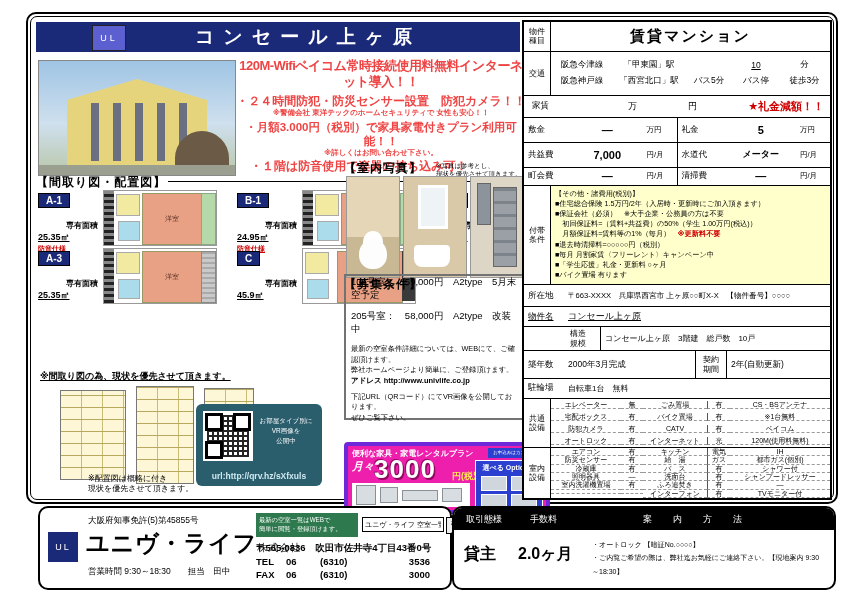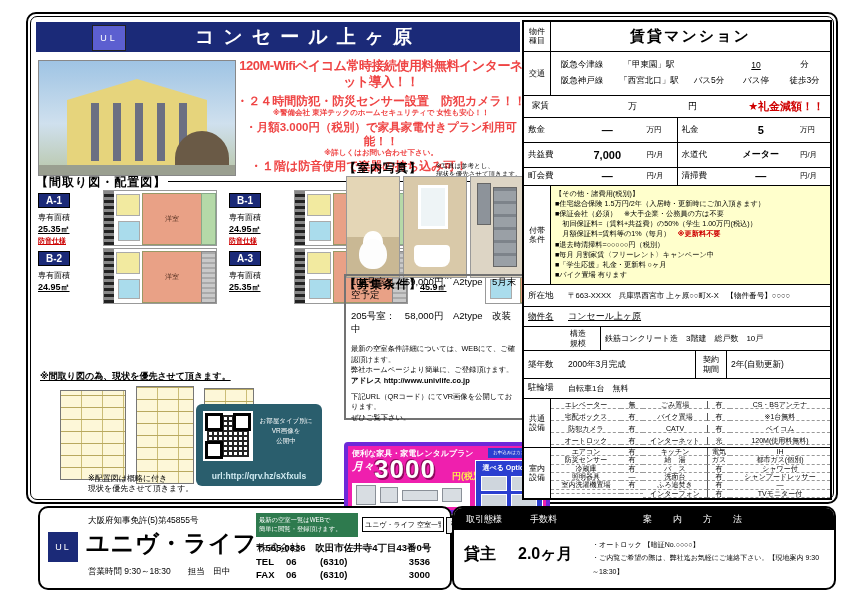--- a/index.html
+++ b/index.html
@@ -27,25 +27,25 @@
   .promo{left:208px;top:44px;width:290px;text-align:center;color:#ef4444;font-weight:bold;line-height:1.25;}
   .p1{font-size:13px;letter-spacing:-0.5px;}
   .p2{font-size:12px;margin-top:3px;}
   .pn{font-size:7.5px;line-height:1.1;}
   .p3{font-size:11.5px;margin-top:3px;}
   .p4{font-size:12px;margin-top:2px;text-align:left;padding-left:14px;}
   
   .sec{font-size:12px;font-weight:bold;letter-spacing:1px;}
   .secline{border-top:1px solid #000;}
   
-  .fp-grid{left:10px;top:176px;width:484px;height:178px;display:grid;grid-template-columns:1fr 1fr 1fr;grid-auto-rows:58px;column-gap:12px;}
+  .fp-grid{left:10px;top:176px;width:484px;height:178px;display:grid;grid-template-columns:1fr 1fr 1fr 1fr;grid-auto-rows:58px;column-gap:20px;}
   .unit{display:flex;gap:5px;}
   .uinfo{width:60px;}
   .ulabel{display:inline-block;background:#1b2a78;color:#fff;border:1px solid #000;font-size:10px;font-weight:bold;padding:1px 7px;}
-  .uarea-l{font-size:8px;font-weight:normal;margin-top:4px;}
+  .uarea-l{font-size:8px;font-weight:bold;margin-top:12px;text-align:right;}
   .uarea{font-size:9px;font-weight:bold;text-decoration:underline;}
   .unote{font-size:7px;color:#c00;font-weight:bold;text-decoration:underline;}
   .thumb{width:112px;height:54px;border:1px solid #999;background:#fff;position:relative;overflow:hidden;}
   .t-stair{position:absolute;left:0;top:0;width:10px;height:100%;background:repeating-linear-gradient(0deg,#222 0 3px,#888 3px 6px);}
   .t-kit{position:absolute;left:12px;top:3px;width:22px;height:20px;background:#f2eaa0;border:1px solid #aaa;}
   .t-bath{position:absolute;left:14px;top:30px;width:20px;height:18px;background:#aadcec;border:1px solid #aaa;}
   .t-pink{position:absolute;left:38px;top:4px;width:12px;height:12px;background:#f6c6cf;border:1px solid #aaa;}
   .t-room{position:absolute;left:38px;top:2px;width:58px;height:50px;background:#e9a186;border:1px solid #996;
           display:flex;align-items:center;justify-content:center;font-size:7px;color:#5a3325;}
   .t-balc{position:absolute;right:0;top:2px;width:13px;height:50px;}
@@ -457,21 +457,21 @@
       <div class="srow-l">物件名</div>
       <div class="srow-v" style="font-size:9px;">コンセール上ヶ原</div>
     </div>
 
     <div class="r" style="height:24px;">
       <div class="rail" style="width:44px;padding-left:32px;">
         <span>構造</span>
         <span>規模</span>
       </div>
       <div class="srow-v" style="padding-left:4px;">
-        <span>鉄筋コンクリート造　3階建</span>　<span>総戸数　10戸</span>
+        <span>コンセール上ヶ原　3階建</span>　<span>総戸数　10戸</span>
       </div>
     </div>
 
     <div class="r" style="height:28px;">
       <div class="srow-l">築年数</div>
       <div style="flex:1;font-size:8.5px;">2000年3月完成</div>
       <div class="vline"></div>
       <div class="rail" style="width:30px;border-right:none;">
         <span>契約</span>
         <span>期間</span>

